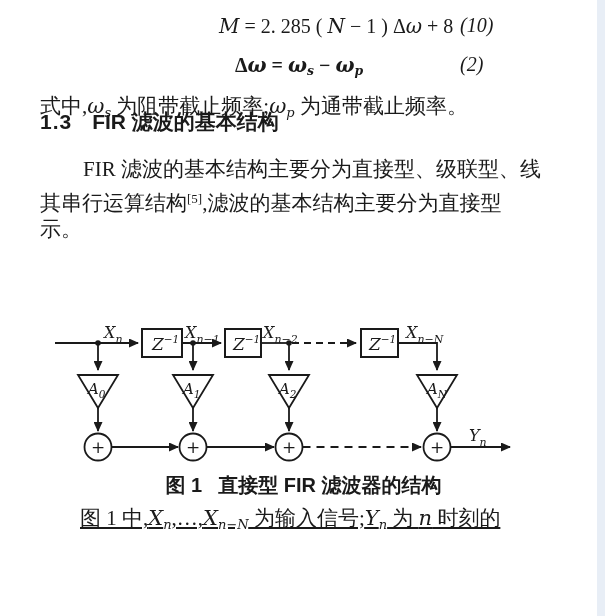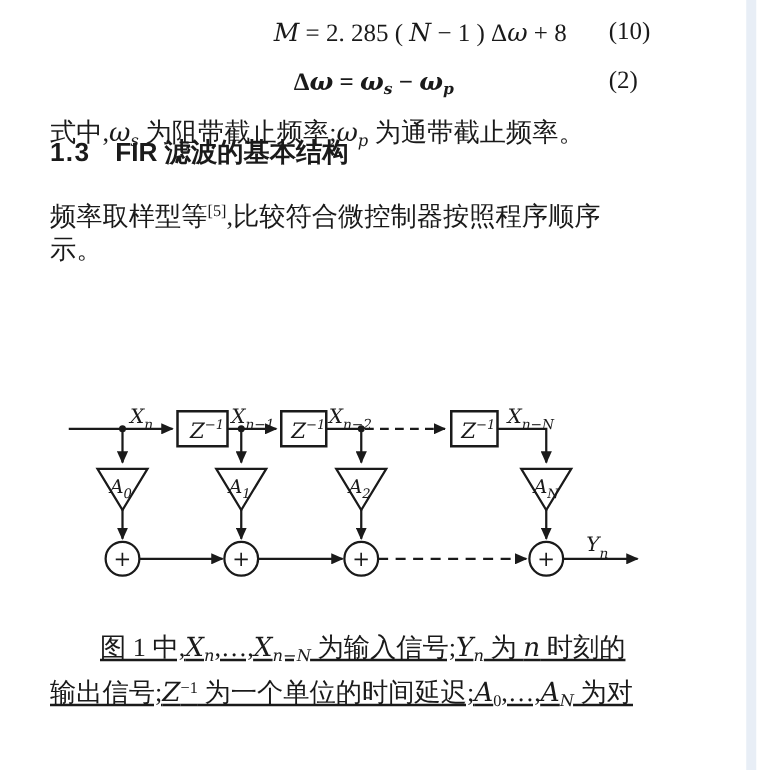--- a/index.html
+++ b/index.html
@@ -4,21 +4,21 @@
 <style>
   html,body{margin:0;padding:0;background:#ffffff;}
   .page{
     position:relative;width:607px;height:616px;overflow:hidden;
     background:#ffffff;color:#1a1a1a;
     font-family:"Liberation Serif","DejaVu Serif",serif;
   }
   .edge-band{position:absolute;top:0;right:2px;width:8px;height:616px;background:#e8eef6;}
   .eq-row{position:absolute;left:0;width:570px;height:30px;font-size:20px;}
   .eq-body{position:absolute;white-space:nowrap;}
-  .eq-num{position:absolute;left:487px;white-space:nowrap;}
+  .eq-num{position:absolute;left:460px;white-space:nowrap;font-style:italic;}
   .para{position:absolute;left:40px;width:530px;font-size:21px;line-height:30px;white-space:nowrap;}
   .heading{
     position:absolute;left:40px;font-size:21px;font-weight:700;white-space:nowrap;
     font-family:"Liberation Sans","DejaVu Sans",sans-serif;
   }
   .heading .h-num{margin-right:20px;letter-spacing:1px;}
   .pline{height:30px;}
   .p3 .pline{height:32px;}
   .indent{padding-left:43px;}
   .seg-i{font-style:italic;font-family:"DejaVu Serif",serif;}
@@ -51,21 +51,22 @@
     <span class="eq-num">(2)</span>
   </div>
 
   <div class="para" style="top:91px;"><span>式中,</span><span class="seg-i">ω</span><span class="seg-isub">s</span><span> 为阻带截止频率;</span><span class="seg-i">ω</span><span class="seg-isub">p</span><span> 为通带截止频率。</span></div>
 
   <div class="heading" style="top:108px;text-align:center;">
     <span class="h-num">1.3</span><span>FIR 滤波的基本结构</span>
   </div>
 
   <div class="para" style="top:154px;">
-    <div class="pline"><span>频率取样型等</span><span class="seg-sup">[5]</span><span>,比较符合微控制器按照程序顺序</span></div>
+    <div class="pline indent"><span>FIR 滤波的基本结构主要分为直接型、级联型、线</span></div>
+    <div class="pline"><span>其串行运算结构</span><span class="seg-sup">[5]</span><span>,滤波的基本结构主要分为直接型</span></div>
     <div class="pline"><span>示。</span></div>
   </div>
 
   <div class="figure-wrap">
     <svg width="607" height="160" viewBox="0 0 607 160">
       <defs>
         <marker id="ah" markerUnits="userSpaceOnUse" markerWidth="10" markerHeight="9" refX="9" refY="4.5" orient="auto">
           <path d="M0,0 L10,4.5 L0,9 z" fill="#1a1a1a"></path>
         </marker>
       </defs>
@@ -120,18 +121,20 @@
       <text x="437" y="138" font-size="17" text-anchor="middle">+</text>
 
       <line x1="111.5" y1="132" x2="178" y2="132" stroke="#1a1a1a" stroke-width="1.8" marker-end="url(#ah)"></line>
       <line x1="206.5" y1="132" x2="274" y2="132" stroke="#1a1a1a" stroke-width="1.8" marker-end="url(#ah)"></line>
       <line x1="302.5" y1="132" x2="421" y2="132" stroke="#1a1a1a" stroke-width="1.8" stroke-dasharray="8 6" marker-end="url(#ah)"></line>
       <line x1="450.5" y1="132" x2="510" y2="132" stroke="#1a1a1a" stroke-width="1.8" marker-end="url(#ah)"></line>
       <text x="469" y="126" font-size="16" class="it"><tspan>Y</tspan><tspan dy="5" font-size="11">n</tspan></text>
     </svg>
   </div>
 
+  <div class="caption">
+    <span class="cap-num">图 1</span><span>直接型 FIR 滤波器的结构</span>
+  </div>
 
   <div class="para p3" style="top:503px;text-decoration:underline;">
     <div class="pline indent" style="padding-left:40px;"><span>图 1 中,</span><span class="seg-i">X</span><span class="seg-isub">n</span><span>,…,</span><span class="seg-i">X</span><span class="seg-isub">n−N</span><span> 为输入信号;</span><span class="seg-i">Y</span><span class="seg-isub">n</span><span> 为 </span><span class="seg-i">n</span><span> 时刻的</span></div>
-    <div class="pline"><span>输出信号;</span><span class="seg-i">Z</span><span class="seg-sup">−1</span><span> 为一个单位的时间延迟;</span><span class="seg-i">A</span><span class="seg-sub">0</span><span>,…,</span><span class="seg-i">A</span><span class="seg-isub">N</span><span> 为对</span></div>
   </div>
 </div>
 
 </body></html>

